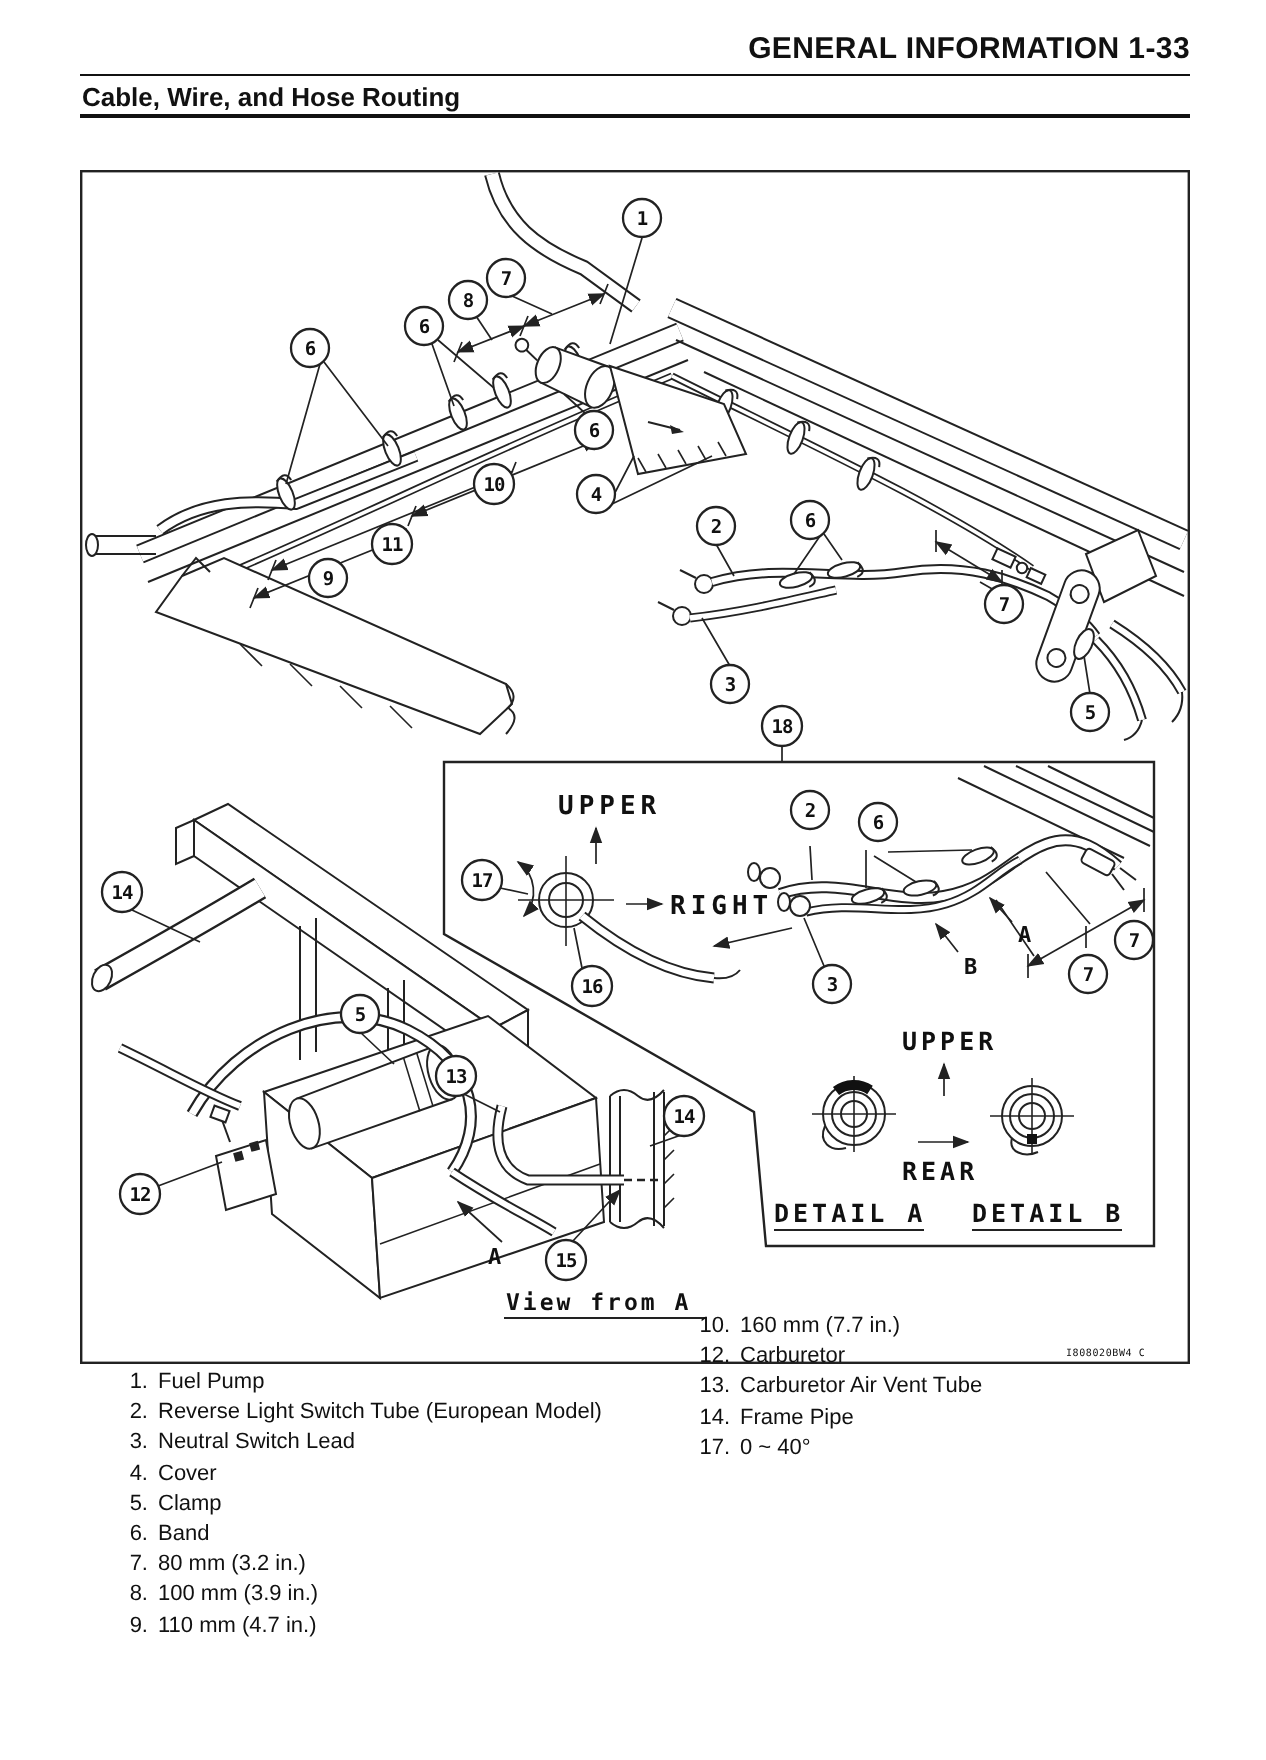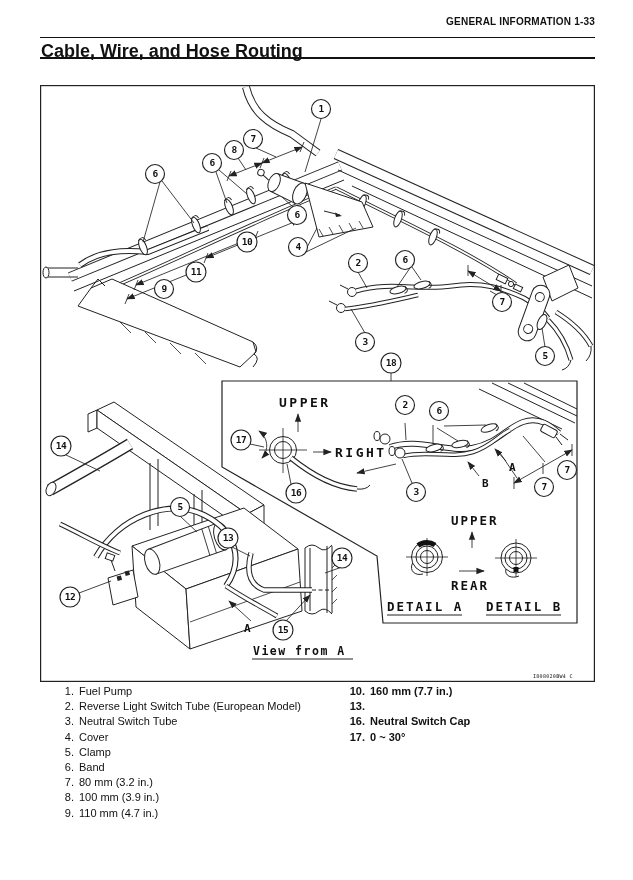--- a/index.html
+++ b/index.html
@@ -1,41 +1,41 @@
 <!DOCTYPE html>
 <html><head>
 <meta charset="utf-8">
 <style>
   html,body{margin:0;padding:0;}
   body{
     width:633px;height:880px;position:relative;background:#fff;
     font-family:"Liberation Sans",sans-serif;color:#111;overflow:hidden;
   }
-  .hdr-title{position:absolute;top:16px;right:38px;font-size:10px;font-weight:bold;letter-spacing:.2px;}
+  .hdr-title{position:absolute;top:16px;right:38px;font-size:15px;font-weight:bold;letter-spacing:.2px;}
   .rule-thin{position:absolute;left:40px;right:38px;top:37px;border-top:1.4px solid #111;}
-  .sec-title{position:absolute;left:41px;top:41px;font-size:18px;font-weight:bold;}
+  .sec-title{position:absolute;left:41px;top:41px;font-size:13px;font-weight:bold;}
   .rule-thick{position:absolute;left:40px;right:38px;top:57px;border-top:2.6px solid #111;}
   .fig{position:absolute;left:40px;top:85px;width:555px;height:597px;}
   svg text{font-family:"DejaVu Sans Mono",monospace;fill:#111;}
   .lbl{font-size:13px;font-weight:bold;letter-spacing:2.5px;}
   .lbl-sm{font-size:12.5px;font-weight:bold;letter-spacing:2px;}
   .lbl-pt{font-size:11px;font-weight:bold;letter-spacing:0;}
   .lbl-vfa{font-size:11.5px;font-weight:bold;letter-spacing:1.5px;}
   .code-txt{font-size:5px;letter-spacing:.3px;}
   .co circle{fill:#fff;stroke:#222;stroke-width:1.15;}
   .co text{font-size:9.5px;letter-spacing:-.5px;text-anchor:middle;font-weight:bold;}
   .ln{stroke:#222;fill:none;stroke-width:1;}
   .ln08{stroke:#222;fill:none;stroke-width:.8;}
   .ld{stroke:#222;fill:none;stroke-width:.85;}
   .wh{fill:#fff;stroke:#222;stroke-width:1;}
   .to{stroke:#222;fill:none;}
   .ti{stroke:#fff;fill:none;}
   .legend{position:absolute;font-size:11px;line-height:15.2px;}
   .col-l{left:56px;top:684px;width:256px;}
-  .col-r{left:341px;top:684px;width:252px;font-weight:bold;}
+  .col-r{left:341px;top:656px;width:252px;}
   .li{display:flex;}
   .num{text-align:right;padding-right:5px;}
   .col-l .num{flex:0 0 18px;}
   .col-r .num{flex:0 0 24px;}
   .txt{flex:1;text-align:justify;}
 </style>
 </head>
 <body>
 
 <div class="hdr-title">GENERAL INFORMATION 1-33</div>
@@ -415,21 +415,21 @@
   <div class="li">
       <span class="num">1.</span>
       <span class="txt">Fuel Pump</span>
     </div>
   <div class="li">
       <span class="num">2.</span>
       <span class="txt">Reverse Light Switch Tube (European Model)</span>
     </div>
   <div class="li">
       <span class="num">3.</span>
-      <span class="txt">Neutral Switch Tube</span>
+      <span class="txt">Neutral Switch Lead</span>
     </div>
   <div class="li">
       <span class="num">4.</span>
       <span class="txt">Cover</span>
     </div>
   <div class="li">
       <span class="num">5.</span>
       <span class="txt">Clamp</span>
     </div>
   <div class="li">
@@ -448,23 +448,28 @@
       <span class="num">9.</span>
       <span class="txt">110 mm (4.7 in.)</span>
     </div>
 </div>
 <div class="legend col-r">
   <div class="li">
       <span class="num">10.</span>
       <span class="txt">160 mm (7.7 in.)</span>
     </div>
   <div class="li">
+      <span class="num">12.</span>
+      <span class="txt">Carburetor</span>
+    </div>
+  <div class="li">
       <span class="num">13.</span>
-    </div>
-  <div class="li">
-      <span class="num">16.</span>
-      <span class="txt">Neutral Switch Cap</span>
+      <span class="txt">Carburetor Air Vent Tube</span>
+    </div>
+  <div class="li">
+      <span class="num">14.</span>
+      <span class="txt">Frame Pipe</span>
     </div>
   <div class="li">
       <span class="num">17.</span>
-      <span class="txt">0 ~ 30°</span>
+      <span class="txt">0 ~ 40°</span>
     </div>
 </div>
 
 </body></html>

